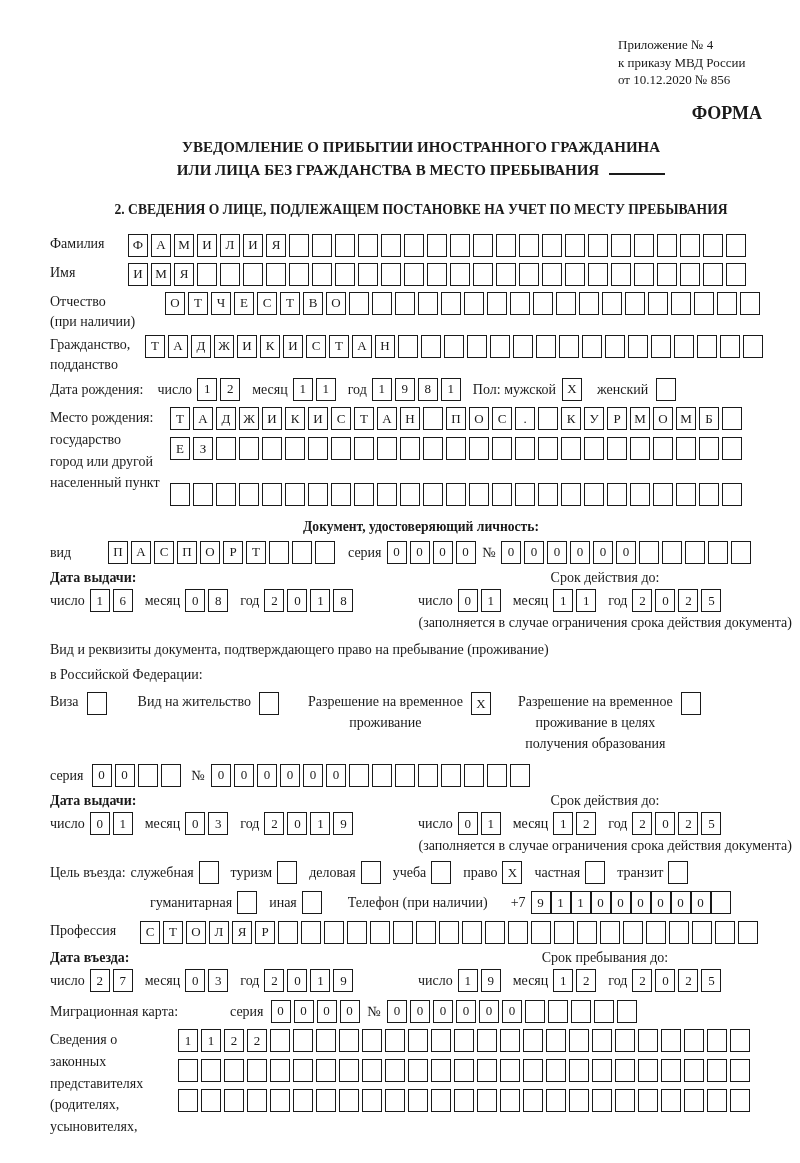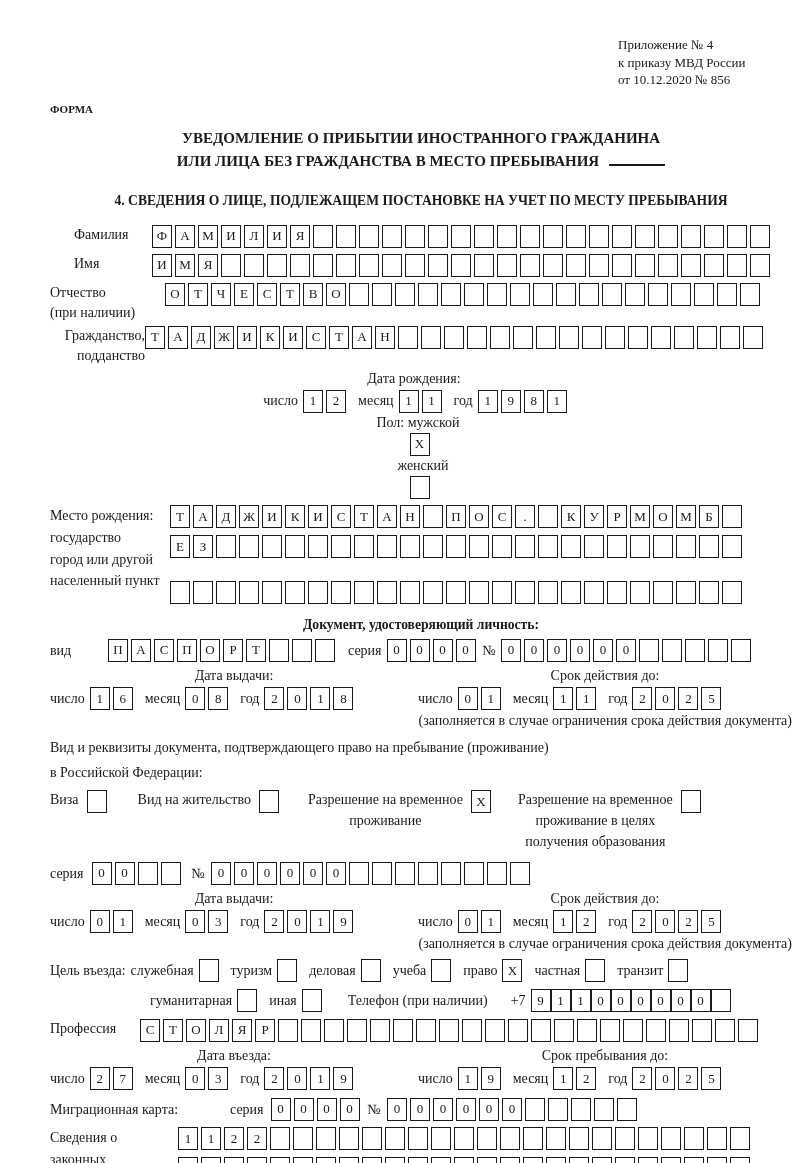--- a/index.html
+++ b/index.html
@@ -2,41 +2,41 @@
 <html><head>
 <meta charset="utf-8">
 <style>
   html,body{margin:0;padding:0;background:#fff;}
   body{width:800px;height:1163px;overflow:hidden;color:#1a1a1a;
        font-family:"Liberation Serif",serif;}
   .page{box-sizing:border-box;width:800px;height:1163px;padding:36px 8px 0 50px;}
 
   .appendix{margin-left:568px;font-size:13px;line-height:1.35;}
   .appendix .ed{font-size:12.3px;margin-top:5px;}
-  .forma{padding-right:30px;font-weight:bold;font-size:11px;margin-top:14px;}
+  .forma{text-align:right;padding-right:30px;font-weight:bold;font-size:18px;margin-top:14px;}
 
   .title{text-align:center;font-weight:bold;font-size:15px;margin-top:12px;line-height:1.55;}
   .blank-line{display:inline-block;width:56px;border-bottom:2px solid #1a1a1a;margin-left:10px;vertical-align:baseline;}
   .sec{text-align:center;font-weight:bold;font-size:13.6px;margin:20px 0 16px 0;}
 
   .frow{display:flex;align-items:flex-start;margin-bottom:6px;font-size:14px;line-height:1.45;}
   .lblcol{flex:0 0 auto;}
   .cells{display:inline-flex;flex-wrap:nowrap;}
   .cell{flex:0 0 auto;box-sizing:content-box;width:18px;height:21px;border:1.5px solid #1a1a1a;
         margin-right:3px;display:inline-flex;align-items:center;justify-content:center;
         font-size:13px;background:#fff;}
   .box{display:inline-flex;}
 
-  .w78{width:78px;margin-left:24px;} .w95{width:95px;} .w115{width:115px;}
+  .w78{width:78px;} .w95{width:95px;} .w115{width:115px;}
 
   .dg{display:inline-flex;align-items:center;white-space:nowrap;}
   .dg .t{margin:0 5px 0 0;}
   .dg .cells{margin-right:9px;}
   .dheads{display:flex;font-size:14px;margin:4px 0 3px 0;}
-  .dheads .h1{width:368px;text-align:center;}
+  .dheads .h1{width:368px;text-align:left;font-weight:bold;}
   .dheads .h2{flex:1;text-align:center;}
   .drow{display:flex;align-items:center;font-size:14px;}
   .drow .left{width:368px;}
   .note{text-align:right;font-size:14px;margin:3px 0 7px 0;}
 
   .optrow{display:flex;align-items:flex-start;font-size:14px;margin:4px 0 10px 0;}
   .opt{display:inline-flex;align-items:flex-start;margin-right:14px;}
   .opt .ol{text-align:center;line-height:1.5;margin-right:8px;}
   .opt .cell{margin-top:1px;}
 
@@ -67,21 +67,21 @@
     <div>от 10.12.2020 № 856</div>
   </div>
 
   <div class="forma">ФОРМА</div>
 
   <div class="title">
     <div>УВЕДОМЛЕНИЕ О ПРИБЫТИИ ИНОСТРАННОГО ГРАЖДАНИНА</div>
     <div><span>ИЛИ ЛИЦА БЕЗ ГРАЖДАНСТВА В МЕСТО ПРЕБЫВАНИЯ</span><span class="blank-line"></span></div>
   </div>
 
-  <div class="sec">4. СВЕДЕНИЯ О ЛИЦЕ, ПОДЛЕЖАЩЕМ ПОСТАНОВКЕ НА УЧЕТ ПО МЕСТУ ПРЕБЫВАНИЯ</div>
+  <div class="sec">2. СВЕДЕНИЯ О ЛИЦЕ, ПОДЛЕЖАЩЕМ ПОСТАНОВКЕ НА УЧЕТ ПО МЕСТУ ПРЕБЫВАНИЯ</div>
 
   <div class="frow">
     <span class="lblcol w78">Фамилия</span>
     <span class="cells">
         <span class="cell">Ф</span>
         <span class="cell">А</span>
         <span class="cell">М</span>
         <span class="cell">И</span>
         <span class="cell">Л</span>
         <span class="cell">И</span>
@@ -170,21 +170,21 @@
         <span class="cell"></span>
         <span class="cell"></span>
         <span class="cell"></span>
         <span class="cell"></span>
         <span class="cell"></span>
         <span class="cell"></span>
         <span class="cell"></span>
       </span>
   </div>
 
-  <div class="frow" style="margin-bottom:3px;text-align:right;">
+  <div class="frow" style="margin-bottom:3px;">
     <span class="lblcol w95">
       <span>Гражданство,</span><br>
       <span>подданство</span>
     </span>
     <span class="cells">
         <span class="cell">Т</span>
         <span class="cell">А</span>
         <span class="cell">Д</span>
         <span class="cell">Ж</span>
         <span class="cell">И</span>
@@ -206,21 +206,21 @@
         <span class="cell"></span>
         <span class="cell"></span>
         <span class="cell"></span>
         <span class="cell"></span>
         <span class="cell"></span>
         <span class="cell"></span>
         <span class="cell"></span>
       </span>
   </div>
 
-  <div class="frow" style="align-items:center;flex-direction:column;">
+  <div class="frow" style="align-items:center;">
     <span style="margin-right:14px;">Дата рождения:</span>
     <span class="dg">
       <span class="t">число</span>
       <span class="cells">
           <span class="cell">1</span>
           <span class="cell">2</span>
         </span>
       <span class="t">месяц</span>
       <span class="cells">
           <span class="cell">1</span>

